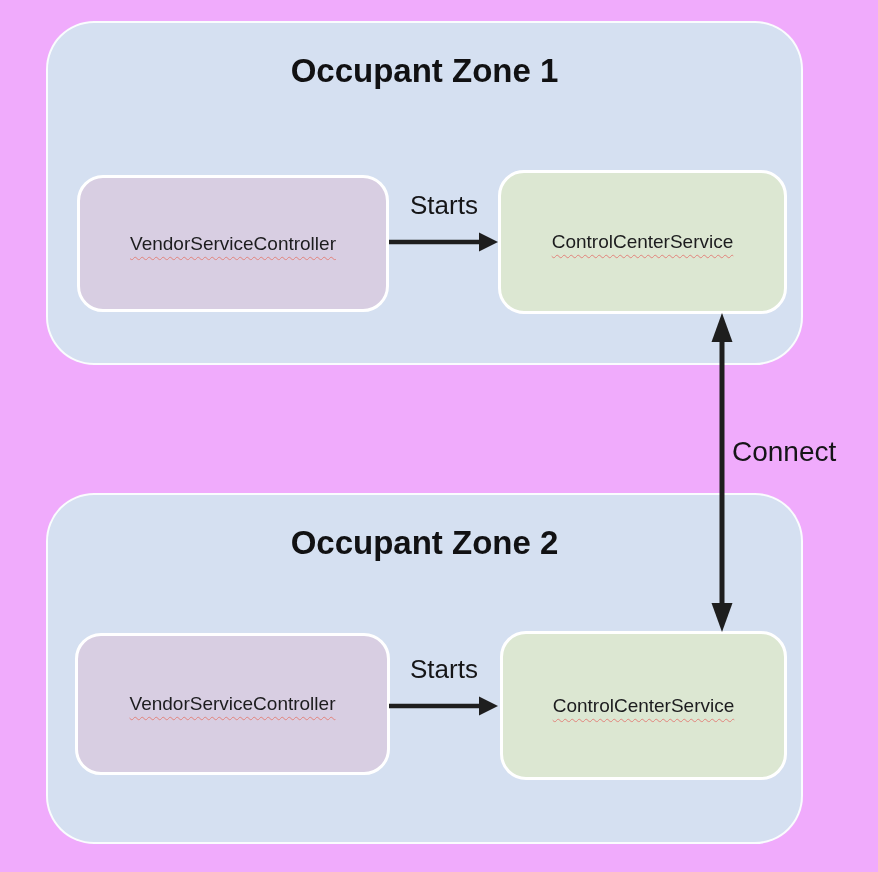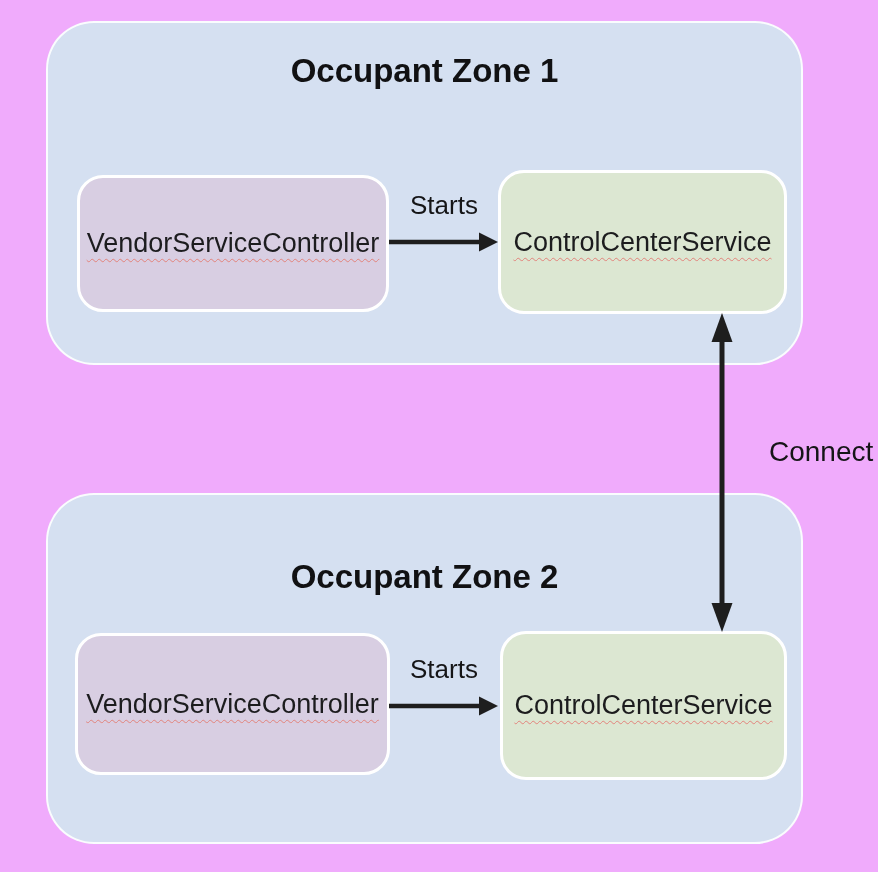--- a/index.html
+++ b/index.html
@@ -29,30 +29,30 @@
     position: absolute;
     left: 0;
     width: 100%;
     text-align: center;
     font-size: 33px;
     font-weight: bold;
     margin: 0;
     color: #111113;
   }
   .zone-1 .zone-title { top: 29px; }
-  .zone-2 .zone-title { top: 29px; margin-top: 34px; }
+  .zone-2 .zone-title { top: 29px; }
   .node {
     position: absolute;
     border: 3px solid #ffffff;
     border-radius: 26px;
     box-sizing: border-box;
     display: flex;
     align-items: center;
     justify-content: center;
-    font-size: 27px;
+    font-size: 19px;
     white-space: nowrap;
   }
   .node-vendor { background: #d8cee2; }
   .node-control { background: #dce7d2; align-items: center; }
   .zone-1 .node-vendor  { left: 29px;  top: 152px; width: 312px; height: 137px; }
   .zone-1 .node-control { left: 450px; top: 147px; width: 289px; height: 144px; }
   .zone-2 .node-vendor  { left: 27px;  top: 138px; width: 315px; height: 142px; }
   .zone-2 .node-control { left: 452px; top: 136px; width: 287px; height: 149px; }
   .squiggle {
     text-decoration-line: underline;
@@ -62,21 +62,21 @@
     text-underline-offset: 6px;
   }
   .edge-label {
     position: absolute;
     font-size: 26px;
     color: #151517;
     white-space: nowrap;
   }
   .label-starts-1 { left: 389px; top: 190px; width: 110px; text-align: center; }
   .label-starts-2 { left: 389px; top: 654px; width: 110px; text-align: center; }
-  .label-connect  { left: 732px; top: 436px; font-size: 28px; margin-left: 37px; }
+  .label-connect  { left: 732px; top: 436px; font-size: 28px; }
   .arrow-overlay {
     position: absolute;
     left: 0; top: 0;
     width: 878px; height: 872px;
     pointer-events: none;
   }
 </style>
 </head>
 <body>
 

